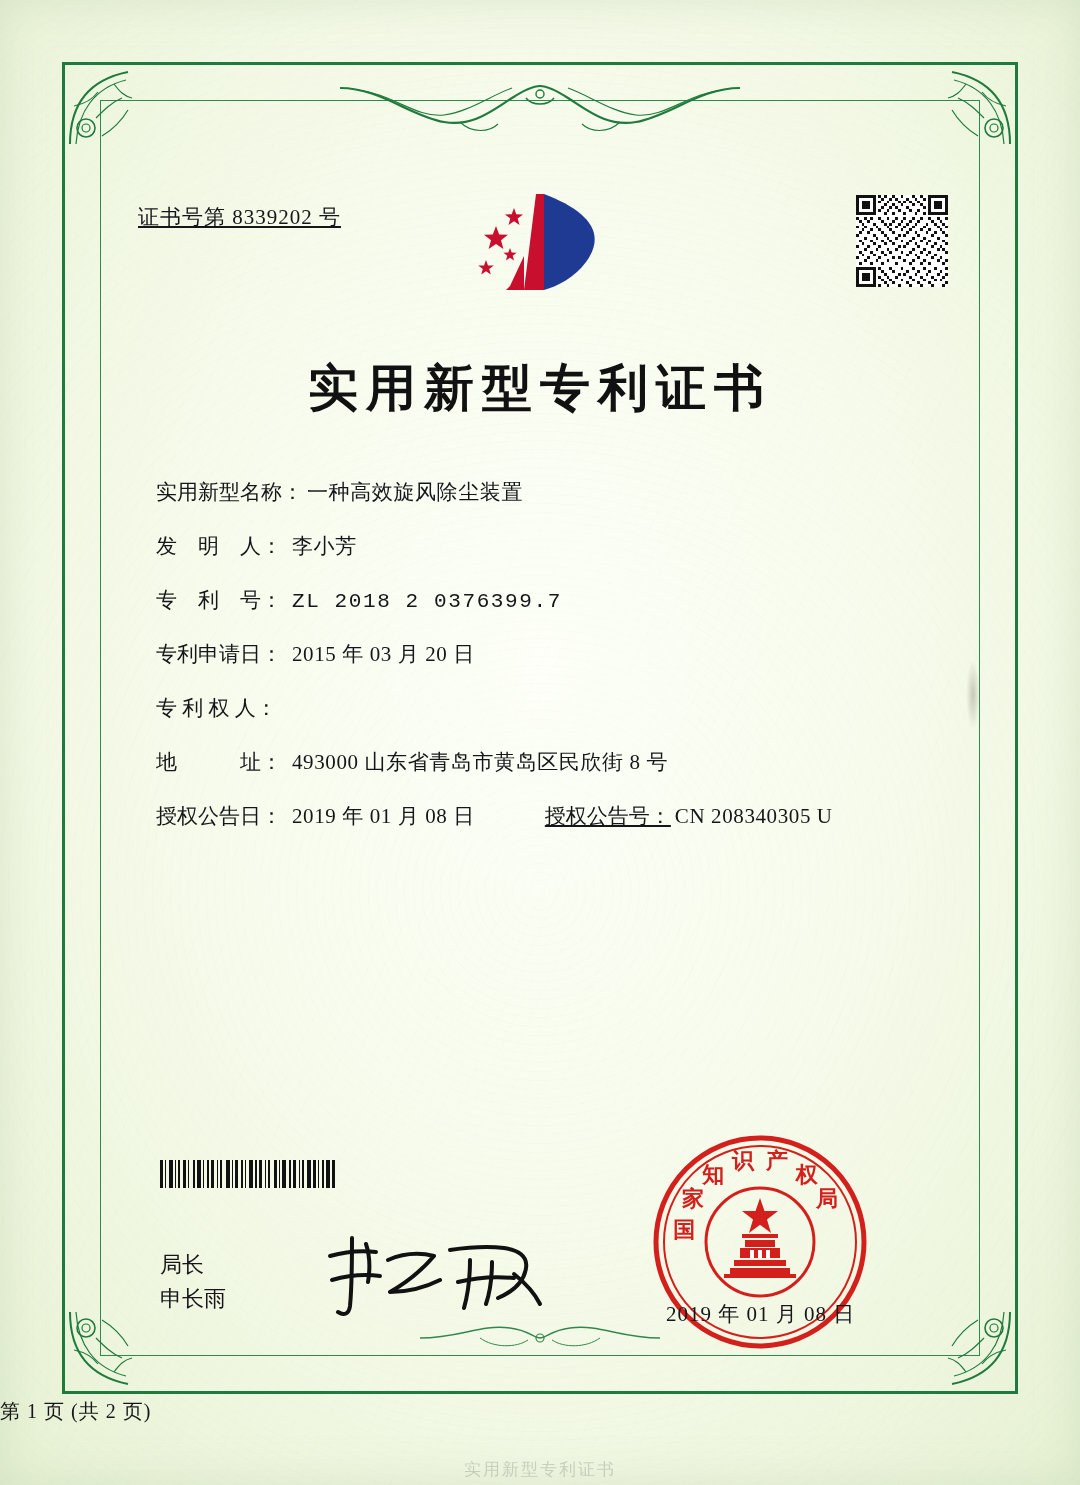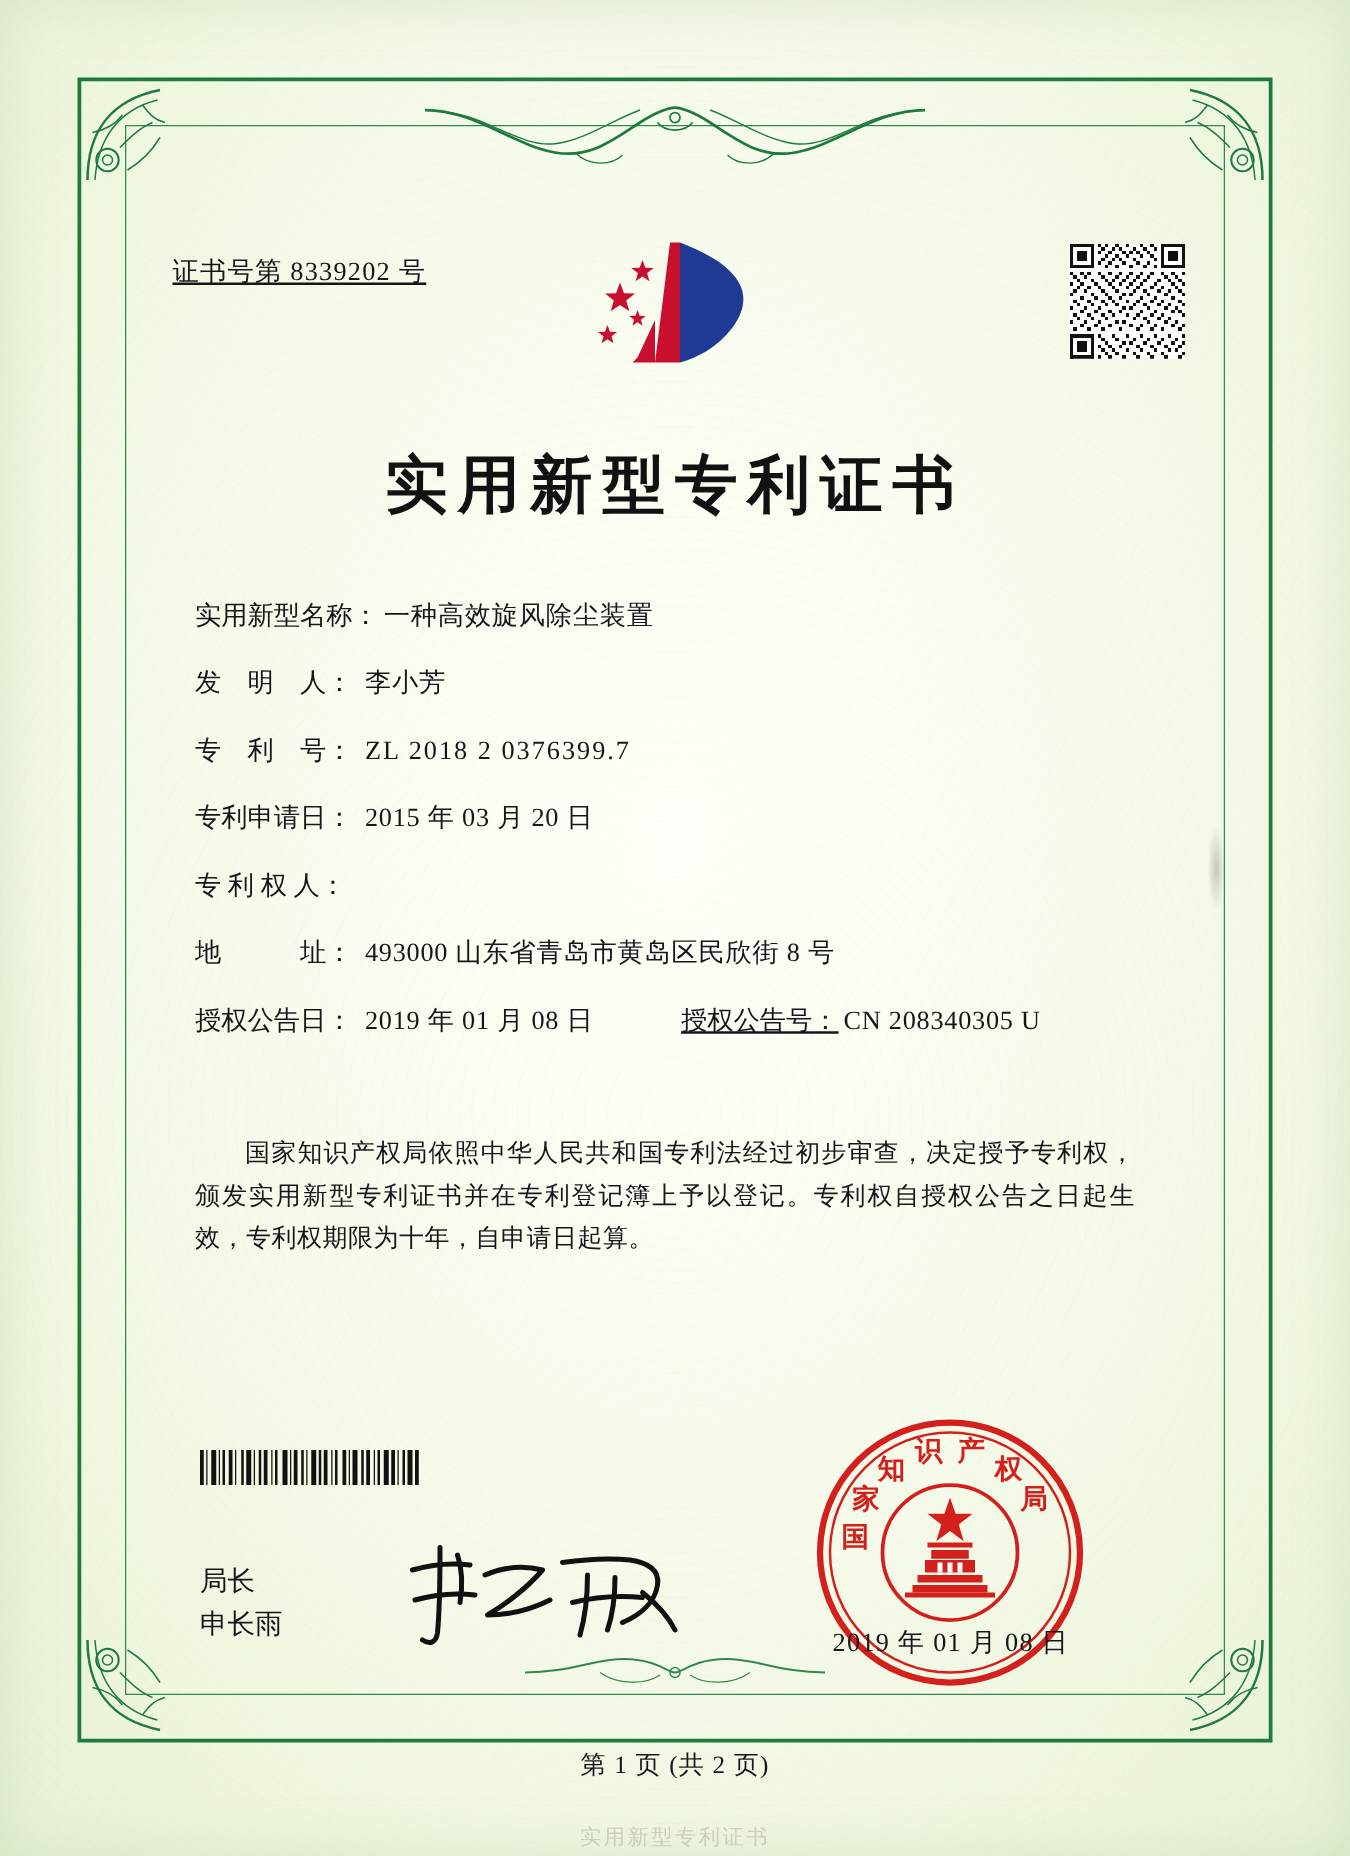--- a/index.html
+++ b/index.html
@@ -131,21 +131,21 @@
   .field-label {
     display: inline-block;
     min-width: 132px;
     letter-spacing: 0px;
   }
   .field-value {
     margin-left: 4px;
     letter-spacing: 0.6px;
   }
   .field-value.mono-ish {
-    font-family: Liberation Serif, serif;
+    font-family: Liberation Mono, monospace;
     letter-spacing: 1.6px;
   }
   .field-row.inline-two .second-label {
     margin-left: 70px;
     min-width: 0;
     text-decoration: underline;
   }
 
   
   .body-text {
@@ -206,21 +206,20 @@
     left: 666px; top: 1300px;
     font-size: 21px;
     color: #16161a;
     letter-spacing: 1px;
     white-space: nowrap;
   }
 
   .page-footer {
     position: absolute;
     left: 0; right: 0; top: 1398px;
-    text-align: center;
     font-size: 20px;
     color: #16161a;
     letter-spacing: 1px;
   }
   .ghost-line {
     position: absolute;
     left: 0; right: 0; top: 1458px;
     text-align: center;
     font-size: 17px;
     color: rgba(60,60,60,0.20);
@@ -614,21 +613,20 @@
     </div>
     <div class="field-row inline-two">
       <span class="field-label">授权公告日：</span>
       <span class="field-value">2019 年 01 月 08 日</span>
       <span class="field-label second-label">授权公告号：</span>
       <span class="field-value">CN 208340305 U</span>
     </div>
   </div>
 
   <div class="body-text">
-    <p>国家知识产权局依照中华人民共和国专利法经过初步审查，决定授予专利权，颁发实用新型专利证书并在专利登记簿上予以登记。专利权自授权公告之日起生效，专利权期限为十年，自申请日起算。</p>
   </div>
 
   <div class="barcode">
     <i style="width:3px"></i>
       <i style="width:2px;background:transparent"></i>
     <i style="width:1px"></i>
       <i style="width:3px;background:transparent"></i>
     <i style="width:4px"></i>
       <i style="width:2px;background:transparent"></i>
     <i style="width:1px"></i>

